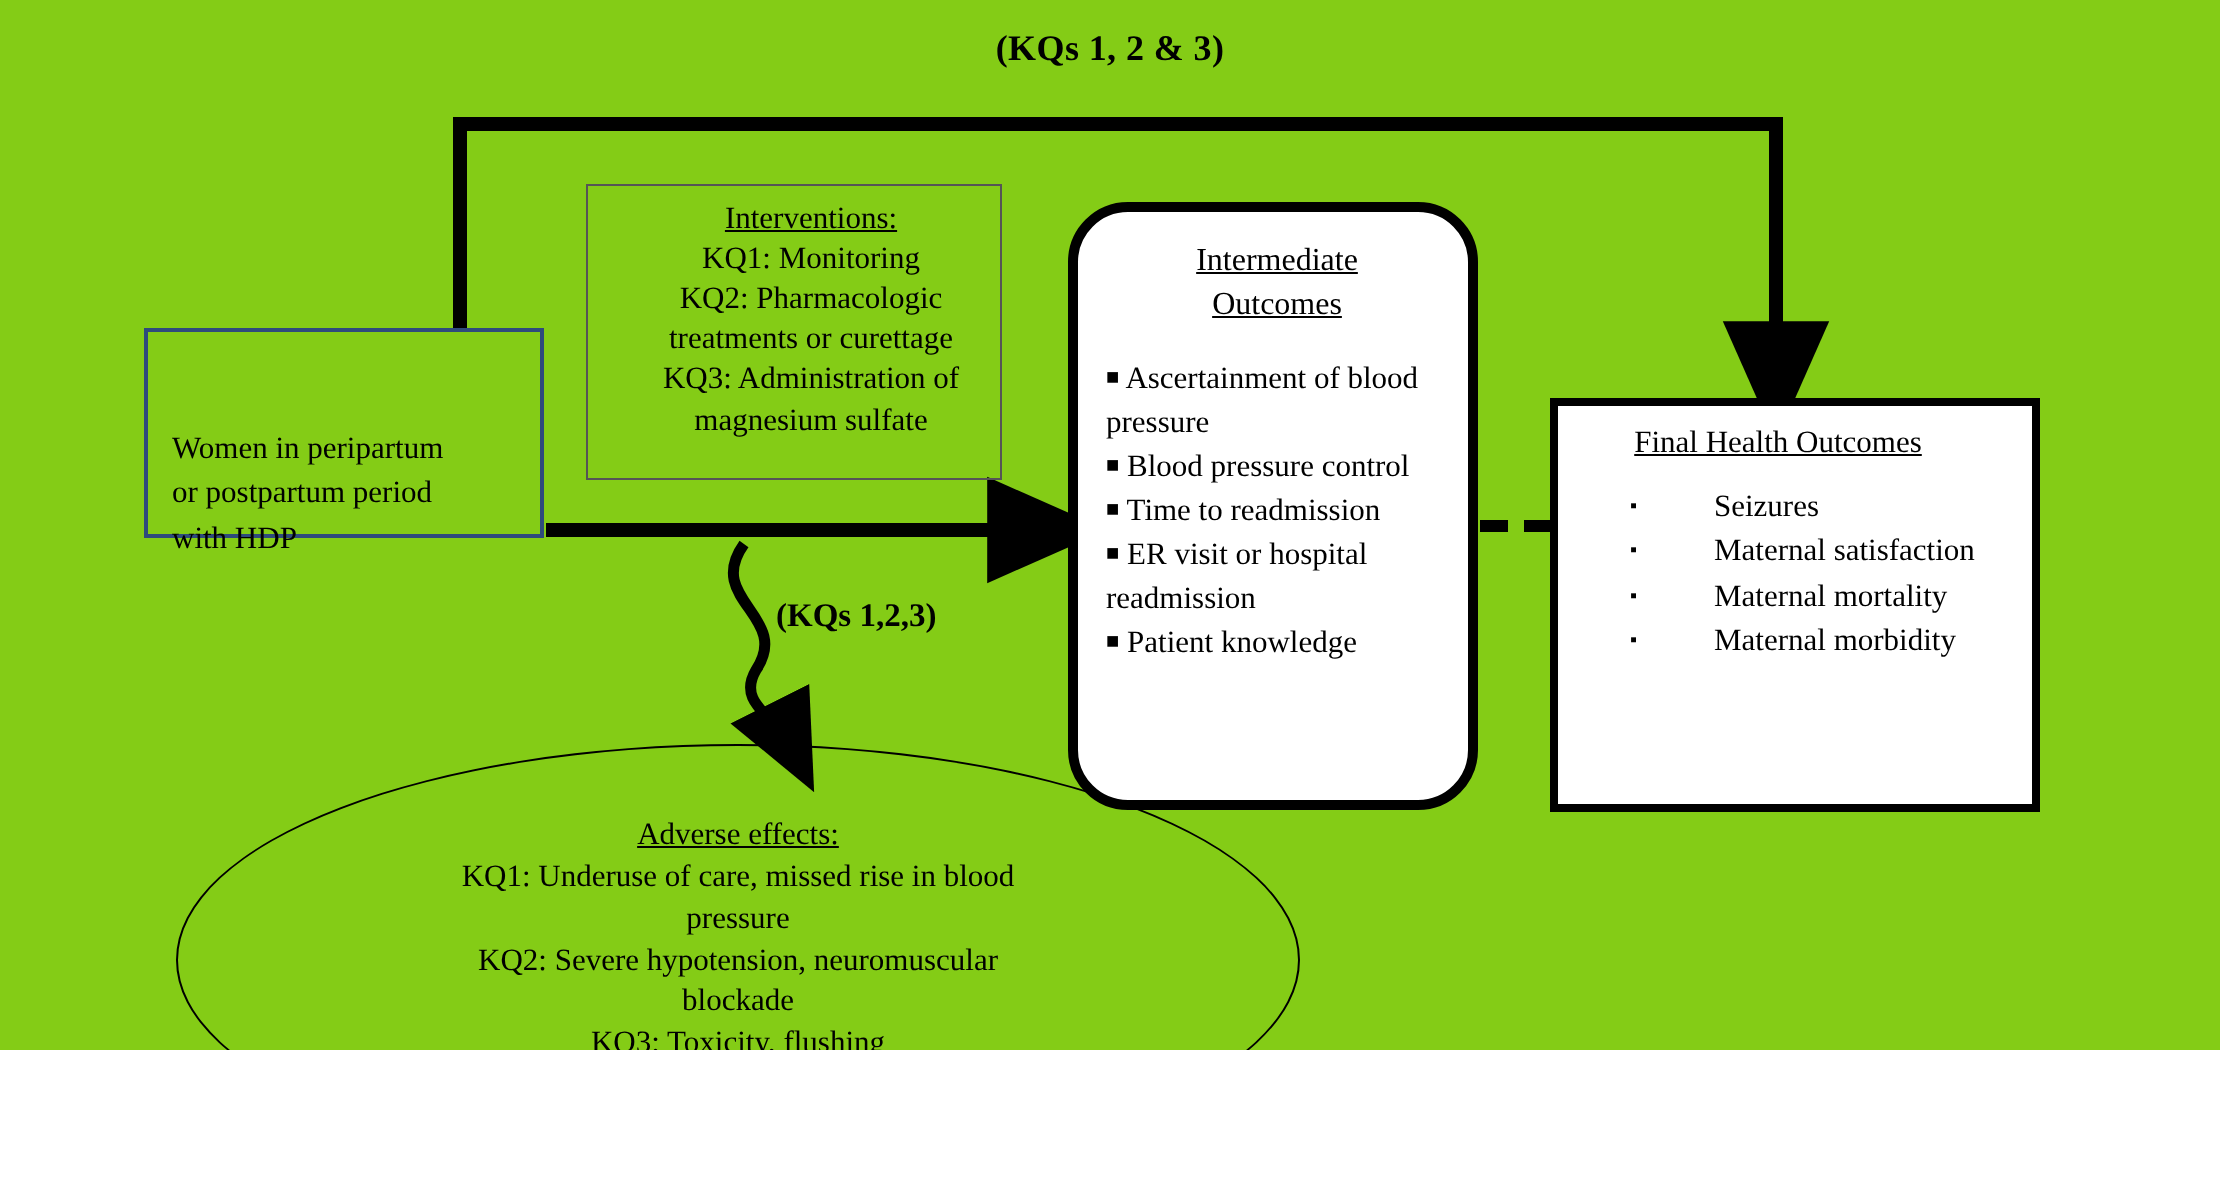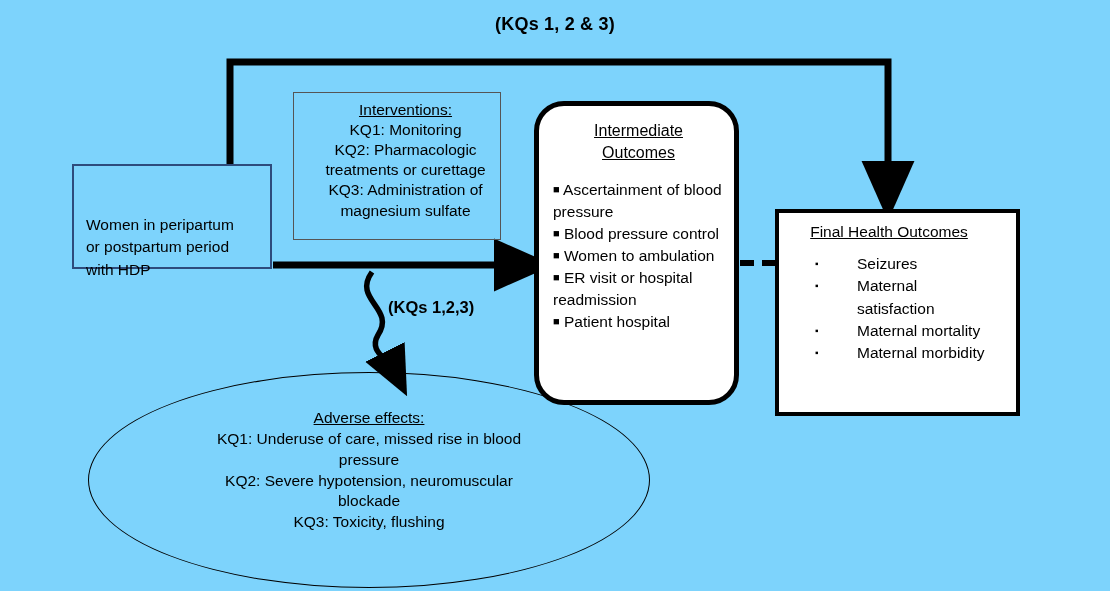--- a/index.html
+++ b/index.html
@@ -3,23 +3,23 @@
 <meta charset="utf-8">
 <style>
   html, body {
     margin: 0;
     padding: 0;
     background: #ffffff;
   }
   #canvas {
     position: relative;
     width: 1110px;
-    height: 591px;
-    background: #7dd3fc;
-    font-family: Liberation Sans, sans-serif;
+    height: 525px;
+    background: #84cc16;
+    font-family: Liberation Serif, serif;
     color: #000000;
     overflow: hidden;
   }
   svg.connector-layer {
     position: absolute;
     left: 0;
     top: 0;
     width: 1110px;
     height: 591px;
     pointer-events: none;
@@ -104,21 +104,21 @@
     line-height: 1.42;
     text-align: left;
   }
   #intermediate-box .list .item { display: block; }
   #intermediate-box .bullet { font-size: 11px; vertical-align: 2px; }
 
   
   #final-box {
     position: absolute;
     left: 775px;
-    top: 209px;
+    top: 199px;
     width: 245px;
     height: 207px;
     border: 4px solid #000000;
     box-sizing: border-box;
     padding: 10px 25px 0 8px;
     background: #ffffff;
   }
   #final-box .title {
     font-size: 15.5px;
     text-align: center;
@@ -221,23 +221,23 @@
   </div>
 
   <div id="intermediate-box">
     <div class="title">
       <span>Intermediate</span><br>
       <span>Outcomes</span>
     </div>
     <div class="list">
       <span class="item"><span class="bullet">■</span> <span>Ascertainment of blood pressure</span></span>
       <span class="item"><span class="bullet">■</span> <span>Blood pressure control</span></span>
-      <span class="item"><span class="bullet">■</span> <span>Women to ambulation</span></span>
+      <span class="item"><span class="bullet">■</span> <span>Time to readmission</span></span>
       <span class="item"><span class="bullet">■</span> <span>ER visit or hospital readmission</span></span>
-      <span class="item"><span class="bullet">■</span> <span>Patient hospital</span></span>
+      <span class="item"><span class="bullet">■</span> <span>Patient knowledge</span></span>
     </div>
   </div>
 
   <div id="final-box">
     <div class="title">Final Health Outcomes</div>
     <ul>
       <li><span class="sqbullet">▪</span><span>Seizures</span></li>
       <li><span class="sqbullet">▪</span><span>Maternal satisfaction</span></li>
       <li><span class="sqbullet">▪</span><span>Maternal mortality</span></li>
       <li><span class="sqbullet">▪</span><span>Maternal morbidity</span></li>

